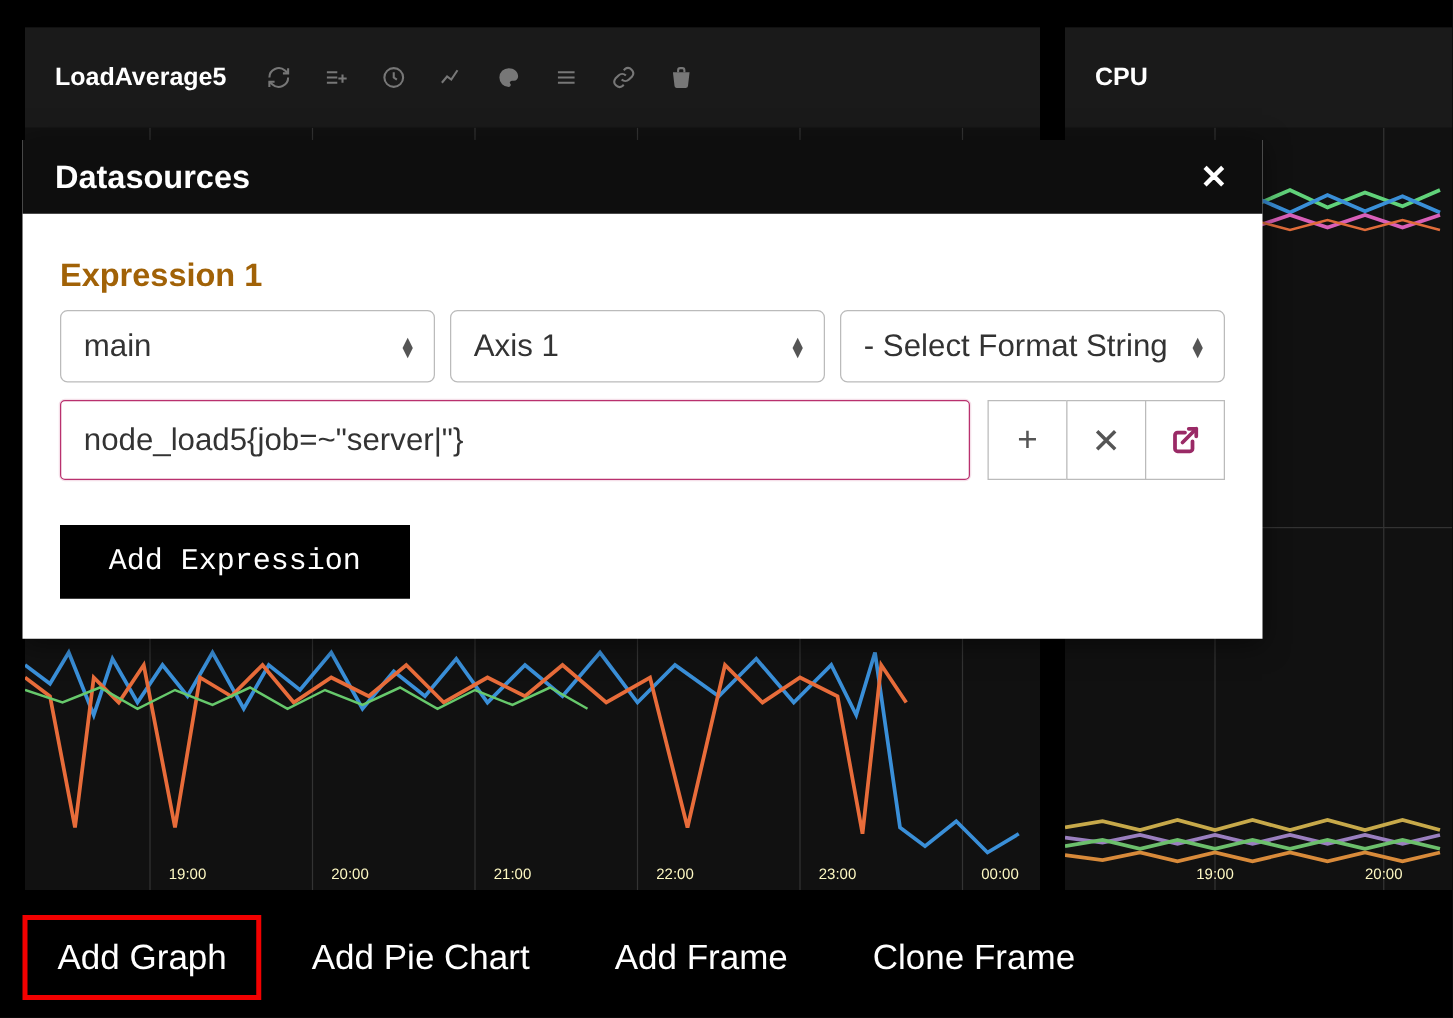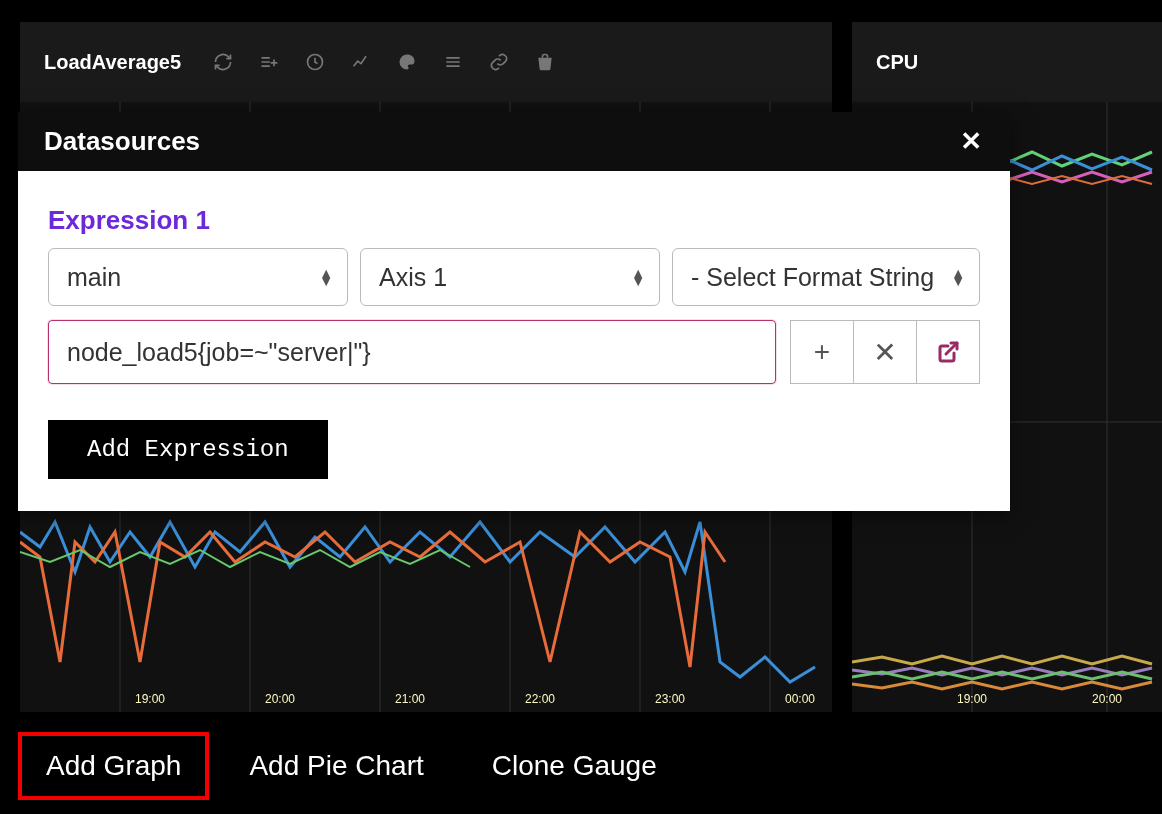--- a/index.html
+++ b/index.html
@@ -79,21 +79,21 @@
     justify-content: space-between;
     padding: 14px 28px 14px 26px;
     font-size: 26px;
     font-weight: 700;
   }
   .modal-close { font-size: 26px; cursor: pointer; color: #fff;}
   .modal-body {
     padding: 34px 30px 32px 30px;
     color: #111;
   }
-  .expr-label { font-size: 26px; font-weight: 700; color: #6d28d9; margin-bottom: 12px;}
+  .expr-label { font-size: 26px; font-weight: 700; color: #a16207; margin-bottom: 12px;}
   .row { display: flex; gap: 12px; margin-bottom: 14px; }
   .select {
     height: 58px;
     border: 1px solid #bbb;
     border-radius: 6px;
     display: flex; align-items: center; justify-content: space-between;
     padding: 0 14px 0 18px;
     font-size: 25px;
     color: #333;
     cursor: pointer;
@@ -306,14 +306,15 @@
       </div>
     </div>
 
     <button class="add-expr-btn">Add Expression</button>
   </div>
 </div>
 
 <div class="action-bar">
   <button class="action-btn highlight">Add Graph</button>
   <button class="action-btn">Add Pie Chart</button>
-  <button class="action-btn">Clone Gauge</button>
+  <button class="action-btn">Add Frame</button>
+  <button class="action-btn">Clone Frame</button>
 </div>
 
 </body></html>

